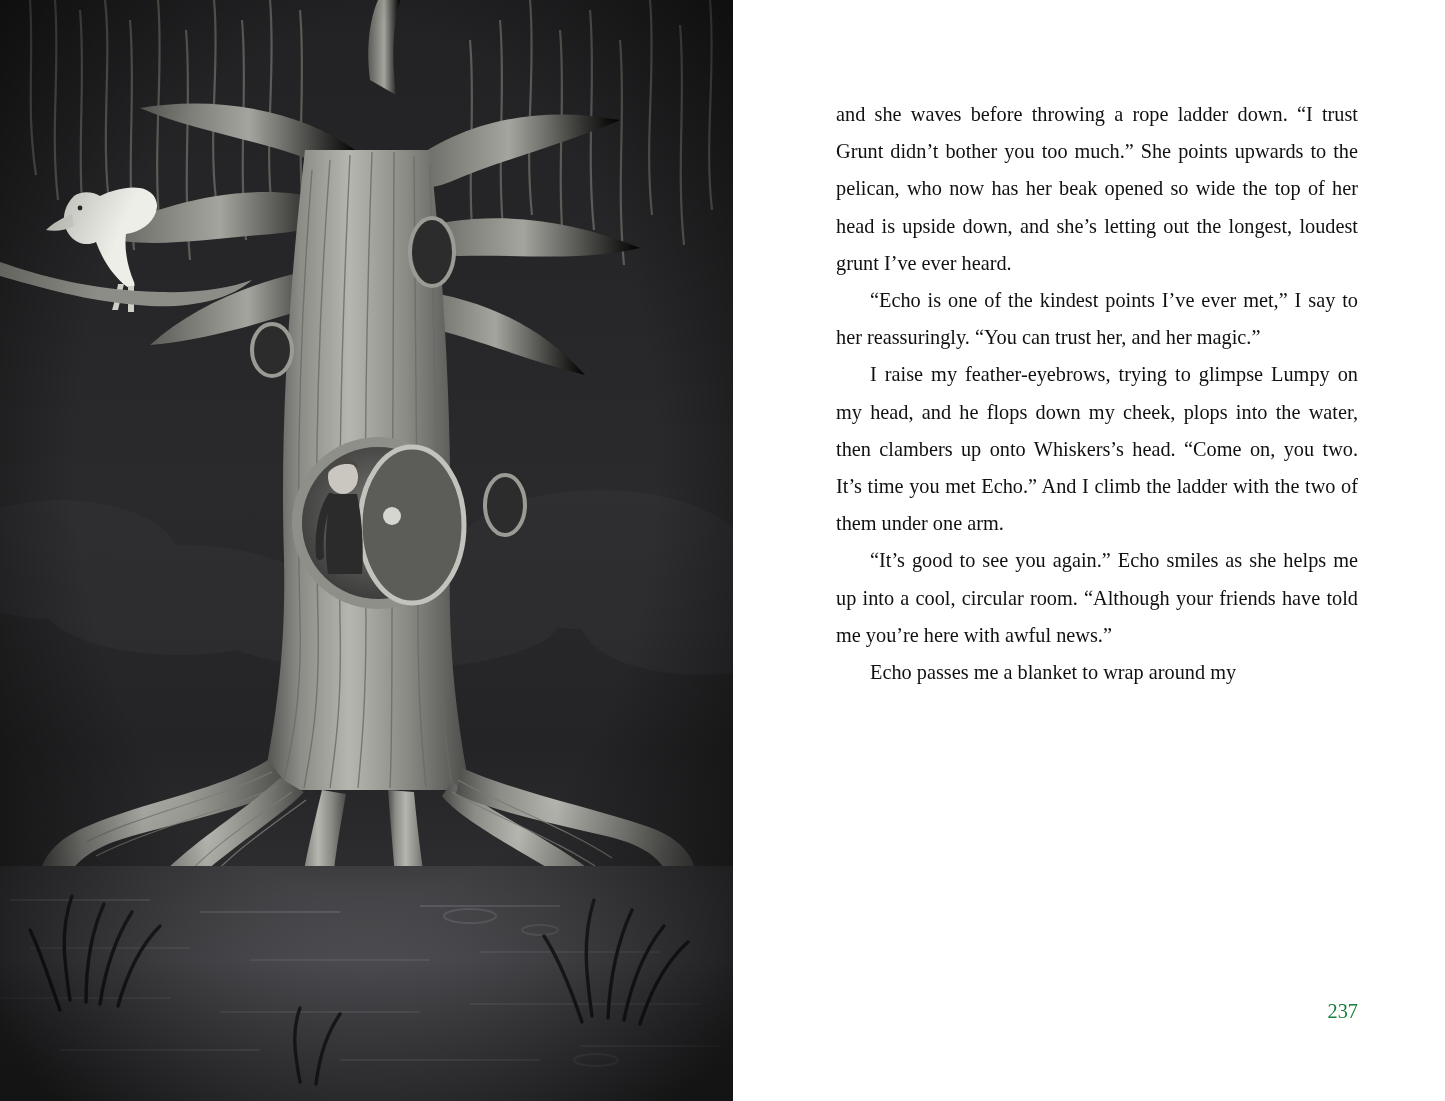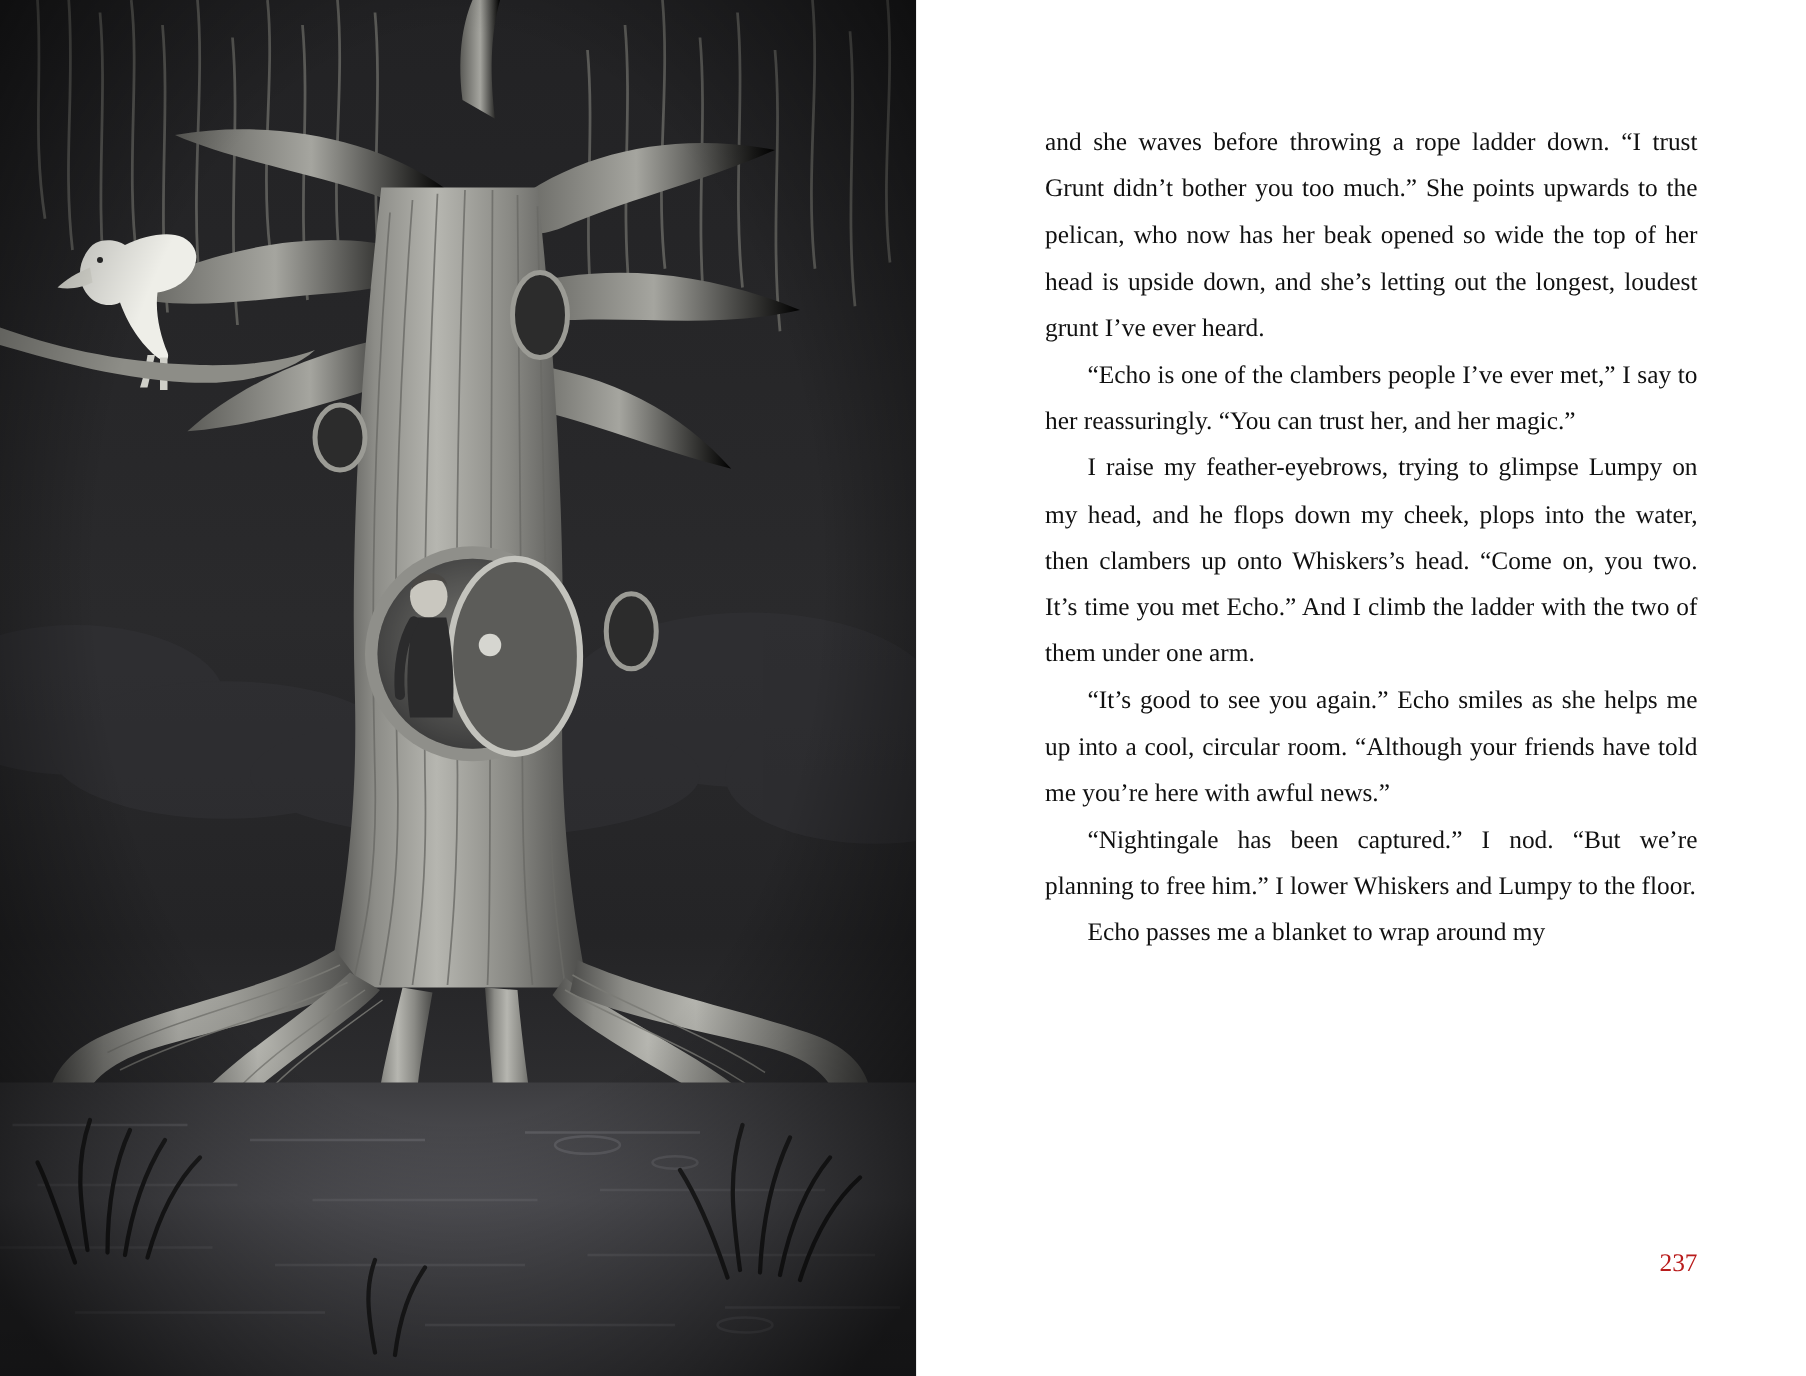--- a/index.html
+++ b/index.html
@@ -54,21 +54,21 @@
     font-family: "Liberation Serif", serif;
   }
   .text-col p.indent { text-indent: 34px; }
   .folio {
     position: absolute;
     left: 103px;
     top: 1000px;
     width: 522px;
     text-align: right;
     font-size: 20.3px;
-    color: #b91c1c;
+    color: #15803d;
     font-family: "Liberation Serif", serif;
   }
 </style>
 </head>
 <body>
 
 <div class="spread">
 
   <div class="illus-page">
     <svg class="illus-svg" viewBox="0 0 733 1101" preserveAspectRatio="xMidYMid slice">
@@ -246,22 +246,21 @@
 
       <path d="M0 262 C40 276 90 290 160 292 C200 293 230 288 252 280 C230 300 190 308 150 306 C86 302 36 286 0 276 Z" fill="#8d8d87"></path>
 
       <rect x="0" y="0" width="733" height="1101" fill="url(#vig)"></rect>
     </svg>
   </div>
 
   <div class="text-page">
     <div class="text-col">
       <p>and she waves before throwing a rope ladder down. “I trust Grunt didn’t bother you too much.” She points upwards to the pelican, who now has her beak opened so wide the top of her head is upside down, and she’s letting out the longest, loudest grunt I’ve ever heard.</p>
-      <p class="indent">“Echo is one of the clambers people I’ve ever met,” I say to her reassuringly. “You can trust her, and her magic.”</p>
+      <p class="indent">“Echo is one of the kindest points I’ve ever met,” I say to her reassuringly. “You can trust her, and her magic.”</p>
       <p class="indent">I raise my feather-eyebrows, trying to glimpse Lumpy on my head, and he flops down my cheek, plops into the water, then clambers up onto Whiskers’s head. “Come on, you two. It’s time you met Echo.” And I climb the ladder with the two of them under one arm.</p>
       <p class="indent">“It’s good to see you again.” Echo smiles as she helps me up into a cool, circular room. “Although your friends have told me you’re here with awful news.”</p>
-      <p class="indent">“Nightingale has been captured.” I nod. “But we’re planning to free him.” I lower Whiskers and Lumpy to the floor.</p>
       <p class="indent">Echo passes me a blanket to wrap around my</p>
     </div>
     <div class="folio">237</div>
   </div>
 
 </div>
 
 </body></html>

